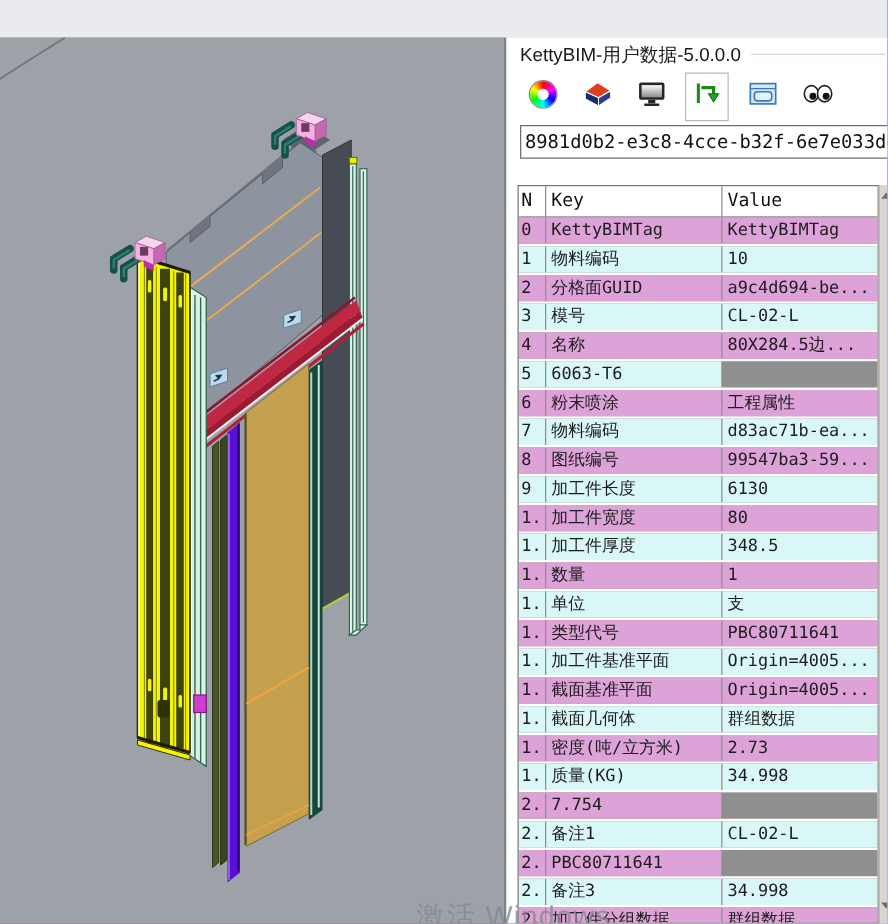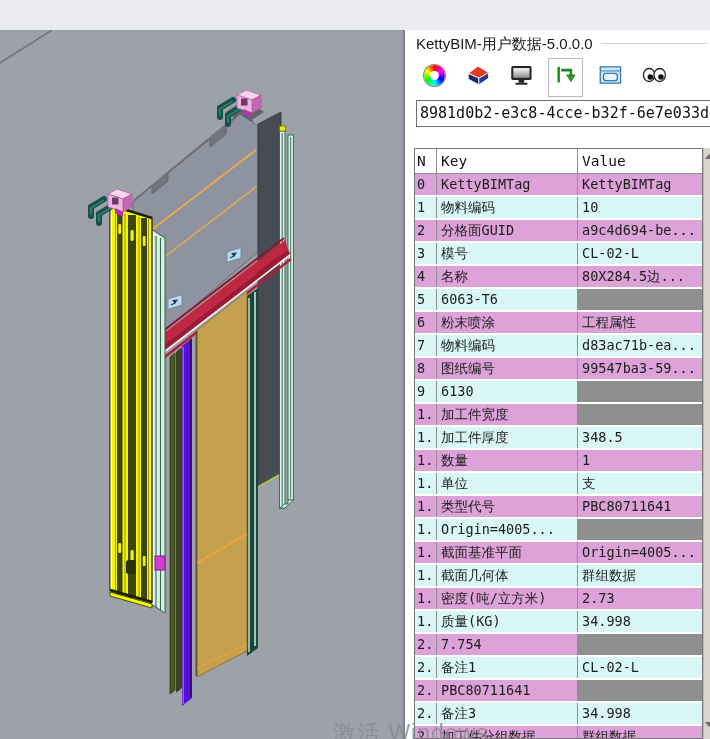--- a/index.html
+++ b/index.html
@@ -302,25 +302,27 @@
             <div class="cell key">物料编码</div>
             <div class="cell val">d83ac71b-ea...</div>
           </div>
           <div class="t-row pink">
             <div class="cell num">8</div>
             <div class="cell key">图纸编号</div>
             <div class="cell val">99547ba3-59...</div>
           </div>
           <div class="t-row cyan">
             <div class="cell num">9</div>
+            <div class="cell key">加工件长度</div>
             <div class="cell val">6130</div>
           </div>
           <div class="t-row pink">
             <div class="cell num">1.</div>
             <div class="cell key">加工件宽度</div>
+            <div class="cell val">80</div>
           </div>
           <div class="t-row cyan">
             <div class="cell num">1.</div>
             <div class="cell key">加工件厚度</div>
             <div class="cell val">348.5</div>
           </div>
           <div class="t-row pink">
             <div class="cell num">1.</div>
             <div class="cell key">数量</div>
             <div class="cell val">1</div>
@@ -330,20 +332,21 @@
             <div class="cell key">单位</div>
             <div class="cell val">支</div>
           </div>
           <div class="t-row pink">
             <div class="cell num">1.</div>
             <div class="cell key">类型代号</div>
             <div class="cell val">PBC80711641</div>
           </div>
           <div class="t-row cyan">
             <div class="cell num">1.</div>
+            <div class="cell key">加工件基准平面</div>
             <div class="cell val">Origin=4005...</div>
           </div>
           <div class="t-row pink">
             <div class="cell num">1.</div>
             <div class="cell key">截面基准平面</div>
             <div class="cell val">Origin=4005...</div>
           </div>
           <div class="t-row cyan">
             <div class="cell num">1.</div>
             <div class="cell key">截面几何体</div>

